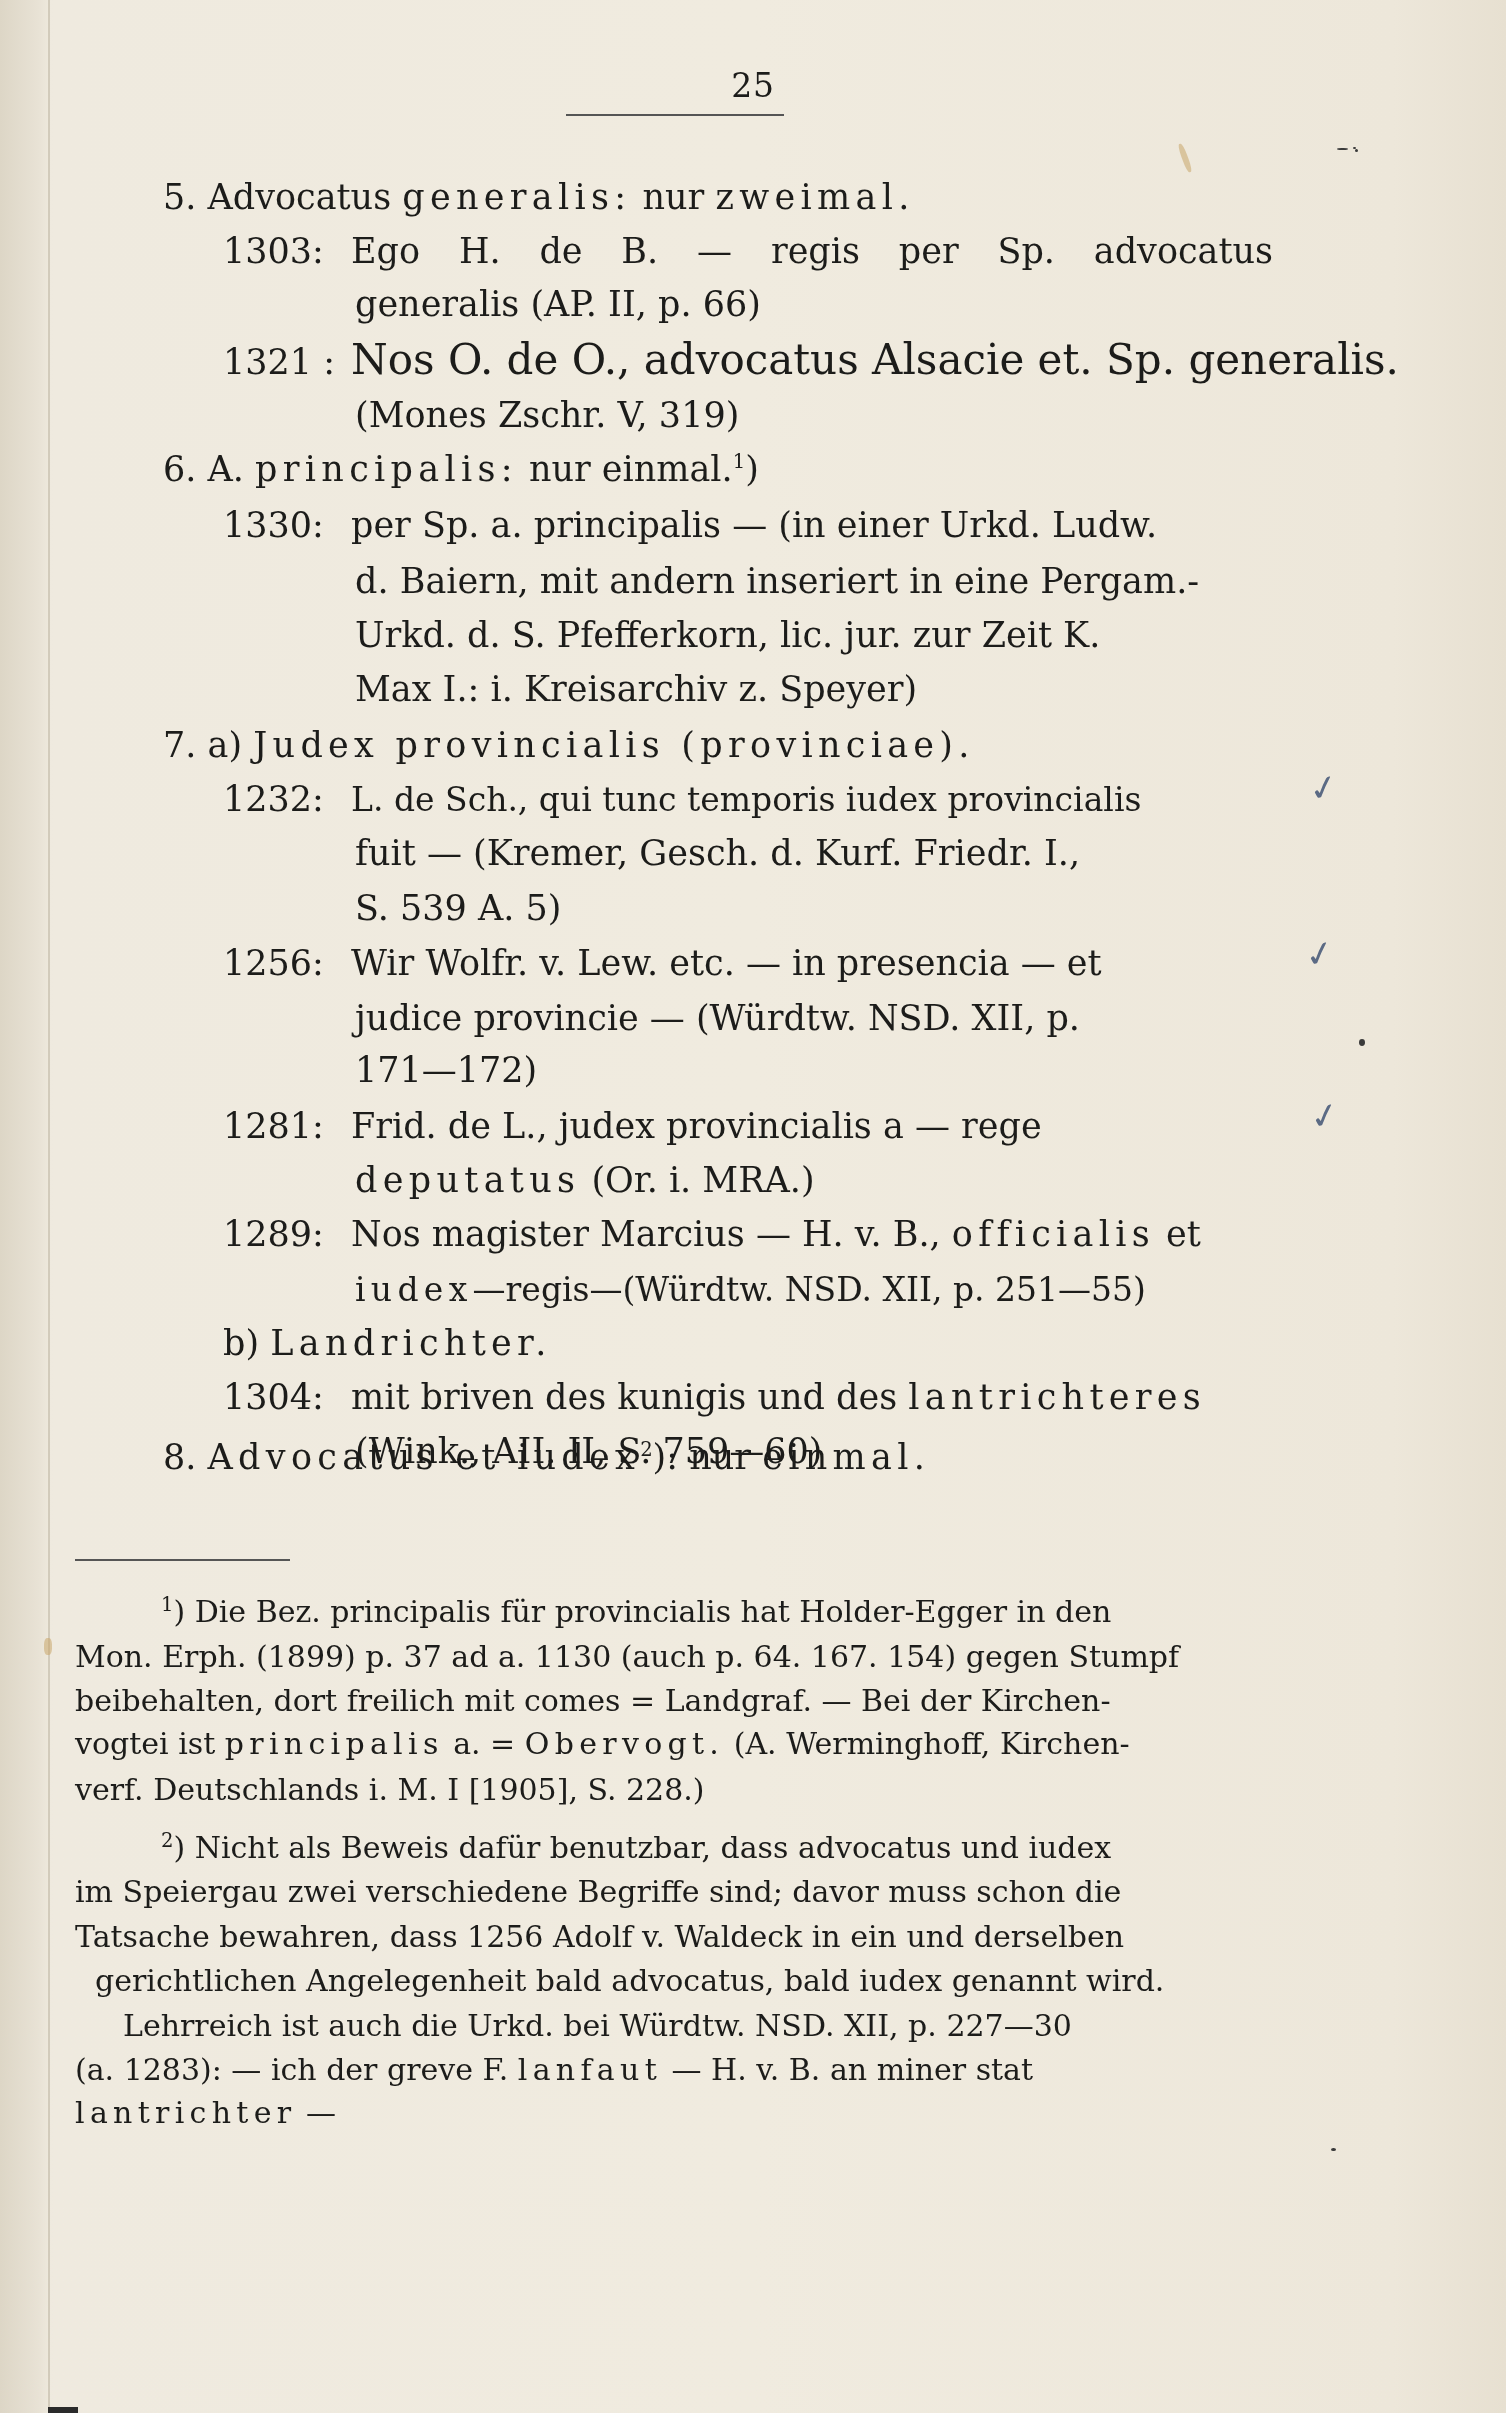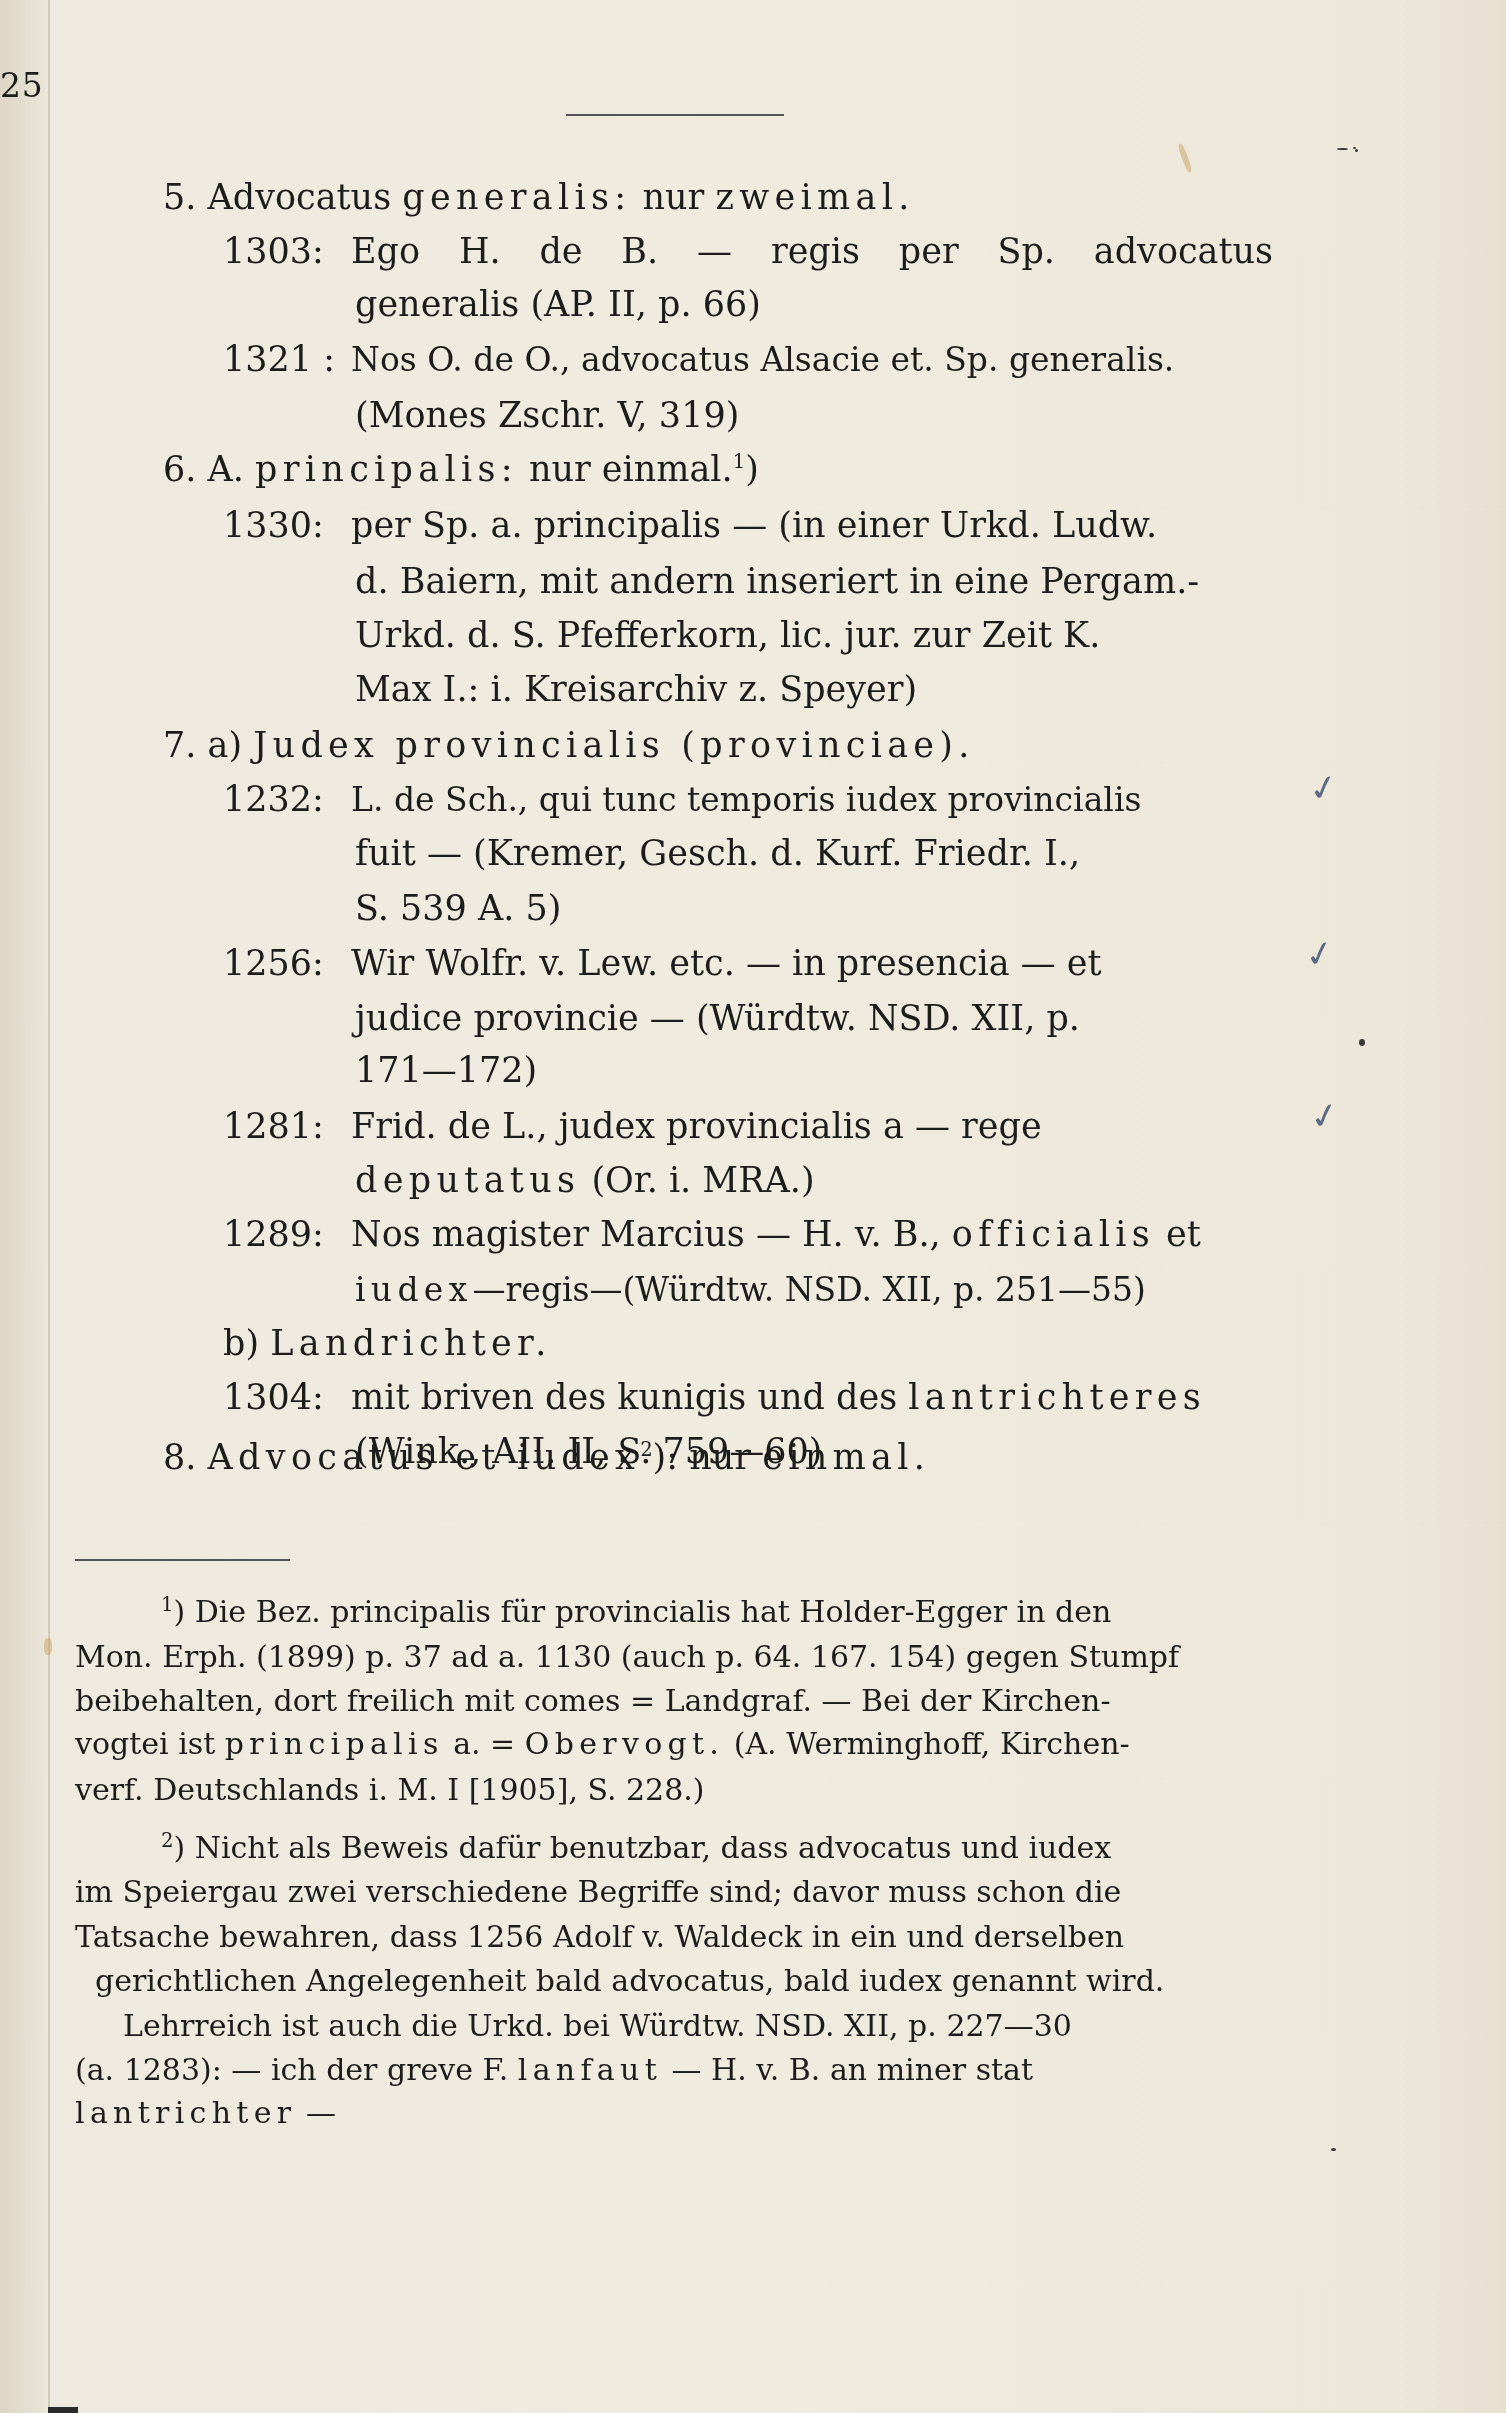--- a/index.html
+++ b/index.html
@@ -7,21 +7,21 @@
     width:1506px; height:2413px; position:relative; overflow:hidden;
     background: linear-gradient(90deg, #e6e0d2 0px, #ece7da 30px, #efeadf 53px, #f0ebdf 753px, #ede7da 1393px, #e7e0d1 1506px);
     font-family: "DejaVu Serif", "Liberation Serif", serif;
     color:#1c1c1a;
   }
   .left-edge { position:absolute; left:0; top:0; width:50px; height:2413px;
     background: linear-gradient(90deg,#ddd6c6 0,#e8e2d5 38px,#eee9dd 50px); }
   .edge-line { position:absolute; left:48px; top:0; width:1.5px; height:2413px; background:#d2cbbb; }
   .bottom-shadow { position:absolute; left:48px; bottom:0; width:30px; height:6px; background:#2a2a2a; }
 
-  .page-number { position:absolute; left:0; width:1506px; top:66px; 
+  .page-number { position:absolute; left:0; width:1506px; top:66px; text-align:center;
     font-size:33px; letter-spacing:0.8px; }
   .page-rule { position:absolute; left:566px; top:114px; width:218px; height:2.3px; background:#555; }
 
   .line { position:absolute; white-space:nowrap; font-size:35px; line-height:45px; height:45px; }
   .sp { letter-spacing:5.3px; }
   sup { font-size:19.6px; line-height:0; vertical-align:super; }
   .year { display:inline-block; width:128px; }
 
   .fn { position:absolute; white-space:nowrap; font-size:30px; line-height:39px; height:39px; }
   .fn-rule { position:absolute; left:75px; top:1559px; width:215px; height:2.3px; background:#555; }
@@ -54,21 +54,21 @@
   <span class="sp">generalis:</span>
   <span>nur</span>
   <span class="sp">zweimal.</span>
 </div>
 <div class="line" style="left:223px;top:229px;width:1062px;">
   <span class="year">1303:</span><span style="display:inline-block;width:922px;text-align:justify;text-align-last:justify;">Ego H. de B. — regis per Sp. advocatus</span>
 </div>
 <div class="line" style="left:355px;top:282px;">generalis (AP. II, p. 66)</div>
 
 <div class="line" style="left:223px;top:337px;width:1062px;">
-  <span class="year">1321 :</span><span style="font-size:33px;">Nos O. de O., advocatus Alsacie et. Sp. generalis.</span>
+  <span class="year">1321 :</span><span style="font-size:42px;">Nos O. de O., advocatus Alsacie et. Sp. generalis.</span>
 </div>
 <div class="line" style="left:355px;top:393px;">(Mones Zschr. V, 319)</div>
 
 <div class="line" style="left:163px;top:447px;">
   <span>6.</span>
   <span>A.</span>
   <span class="sp">principalis:</span>
   <span>nur einmal.</span><sup>1</sup><span>)</span>
 </div>
 <div class="line" style="left:223px;top:503px;width:1062px;">

